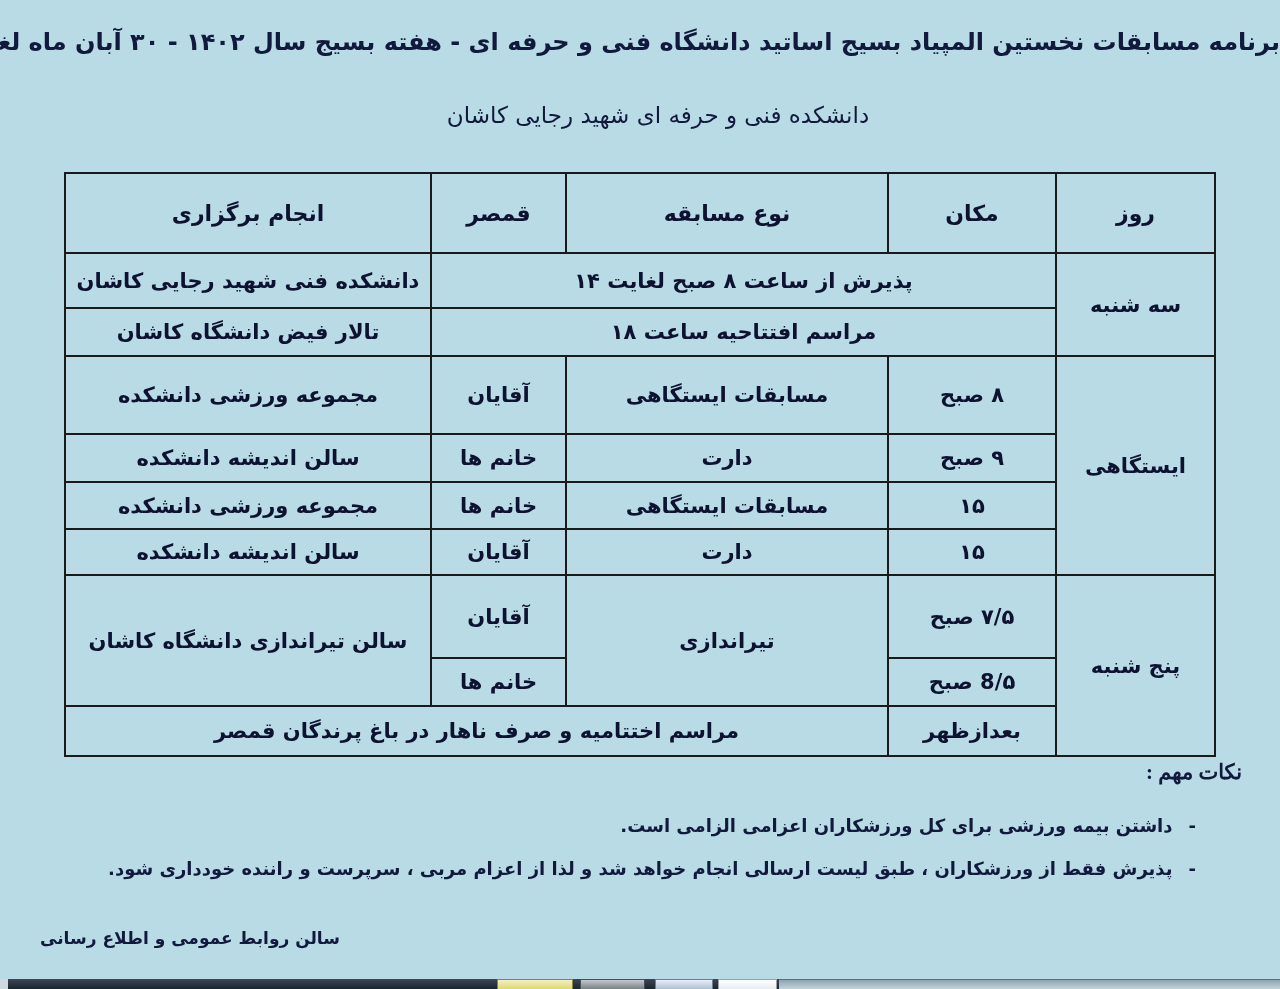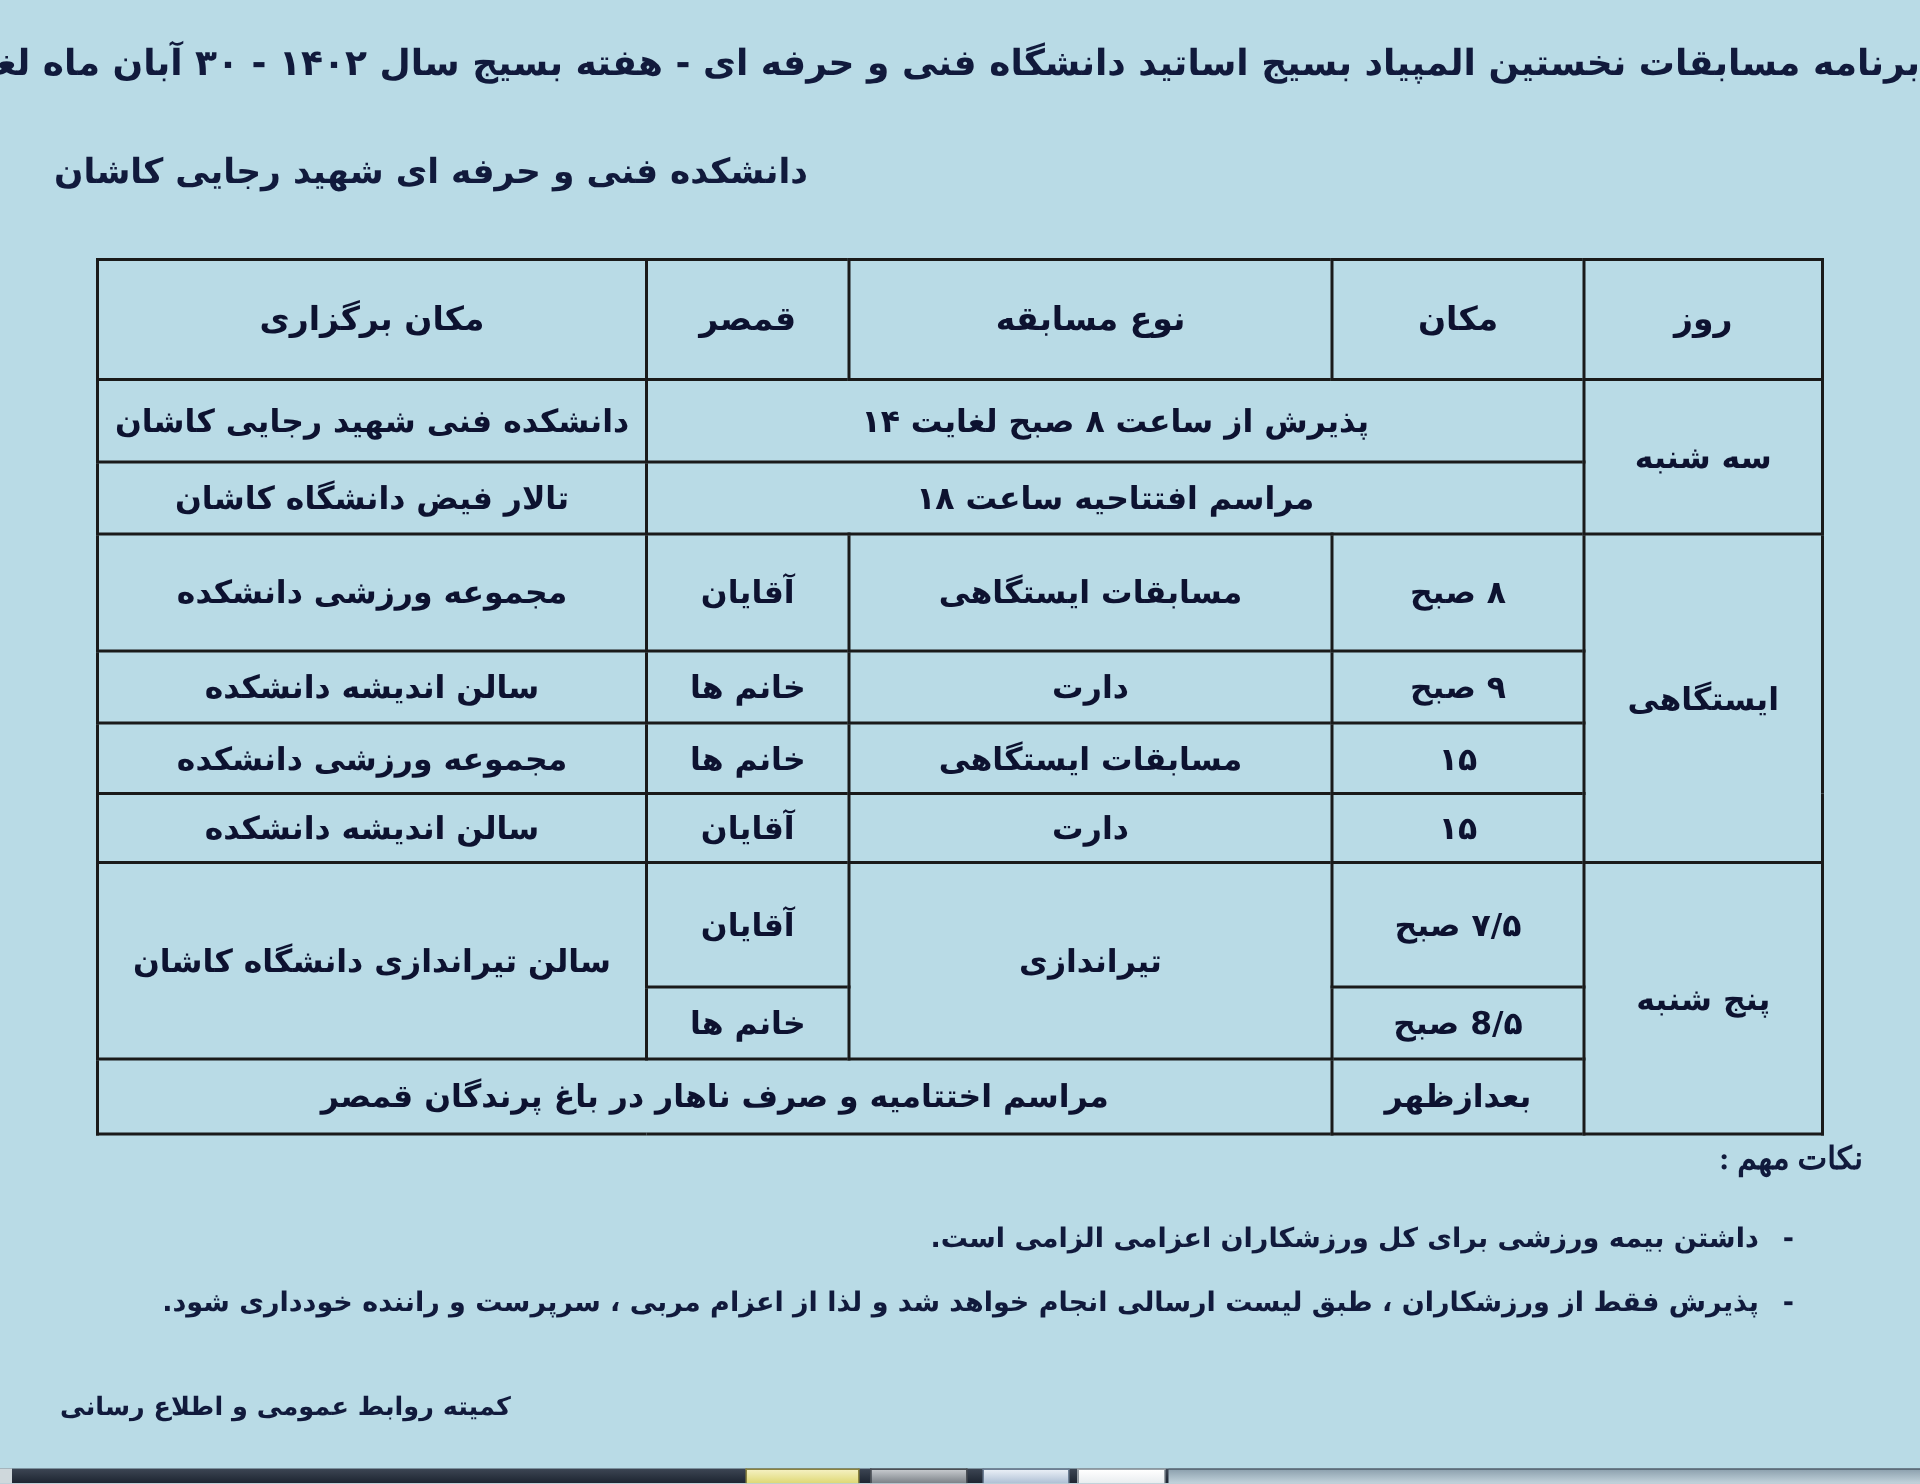--- a/index.html
+++ b/index.html
@@ -13,22 +13,22 @@
   }
   .title1{
     position:absolute;top:28px;left:0;right:0;
     text-align:center;
     font-size:24px;font-weight:700;
     white-space:nowrap;
     direction:rtl;
   }
   .title2{
     position:absolute;top:102px;left:0;right:0;
-    text-align:left;
-    font-size:23px;font-weight:700;
+    text-align:center;
+    font-size:23px;font-weight:400;
     direction:rtl;
     padding-left:36px;
   }
   table.schedule{
     position:absolute;top:172px;left:64px;
     width:1150px;
     border-collapse:collapse;
     table-layout:fixed;
     direction:rtl;
   }
@@ -101,21 +101,21 @@
       <col style="width:322px">
       <col style="width:135px">
       <col style="width:366px">
     </colgroup>
     <tbody>
       <tr class="h80">
         <th>روز</th>
         <th>مکان</th>
         <th>نوع مسابقه</th>
         <th>قمصر</th>
-        <th>مکان برگزاری</th>
+        <th>انجام برگزاری</th>
       </tr>
 
       <tr class="h55">
         <td rowspan="2">سه شنبه</td>
         <td colspan="3">پذیرش از ساعت ۸ صبح لغایت ۱۴</td>
         <td>دانشکده فنی شهید رجایی کاشان</td>
       </tr>
       <tr class="h48">
         <td colspan="3">مراسم افتتاحیه ساعت ۱۸</td>
         <td>تالار فیض دانشگاه کاشان</td>
@@ -171,21 +171,21 @@
     <div class="bullet">
       <span class="dash">-</span>
       <span>داشتن بیمه ورزشی برای کل ورزشکاران اعزامی الزامی است.</span>
     </div>
     <div class="bullet">
       <span class="dash">-</span>
       <span>پذیرش فقط از ورزشکاران ، طبق لیست ارسالی انجام خواهد شد و لذا از اعزام مربی ، سرپرست و راننده خودداری شود.</span>
     </div>
   </div>
 
-  <div class="footer">کمیته روابط عمومی و اطلاع رسانی</div>
+  <div class="footer">سالن روابط عمومی و اطلاع رسانی</div>
 
   <div class="taskbar">
     <div class="tb-seg tb-left-light"></div>
     <div class="tb-seg tb-btn-yellow"></div>
     <div class="tb-seg tb-btn-gray"></div>
     <div class="tb-seg tb-btn-steel"></div>
     <div class="tb-seg tb-btn-white"></div>
     <div class="tb-seg tb-band-right"></div>
   </div>
 

